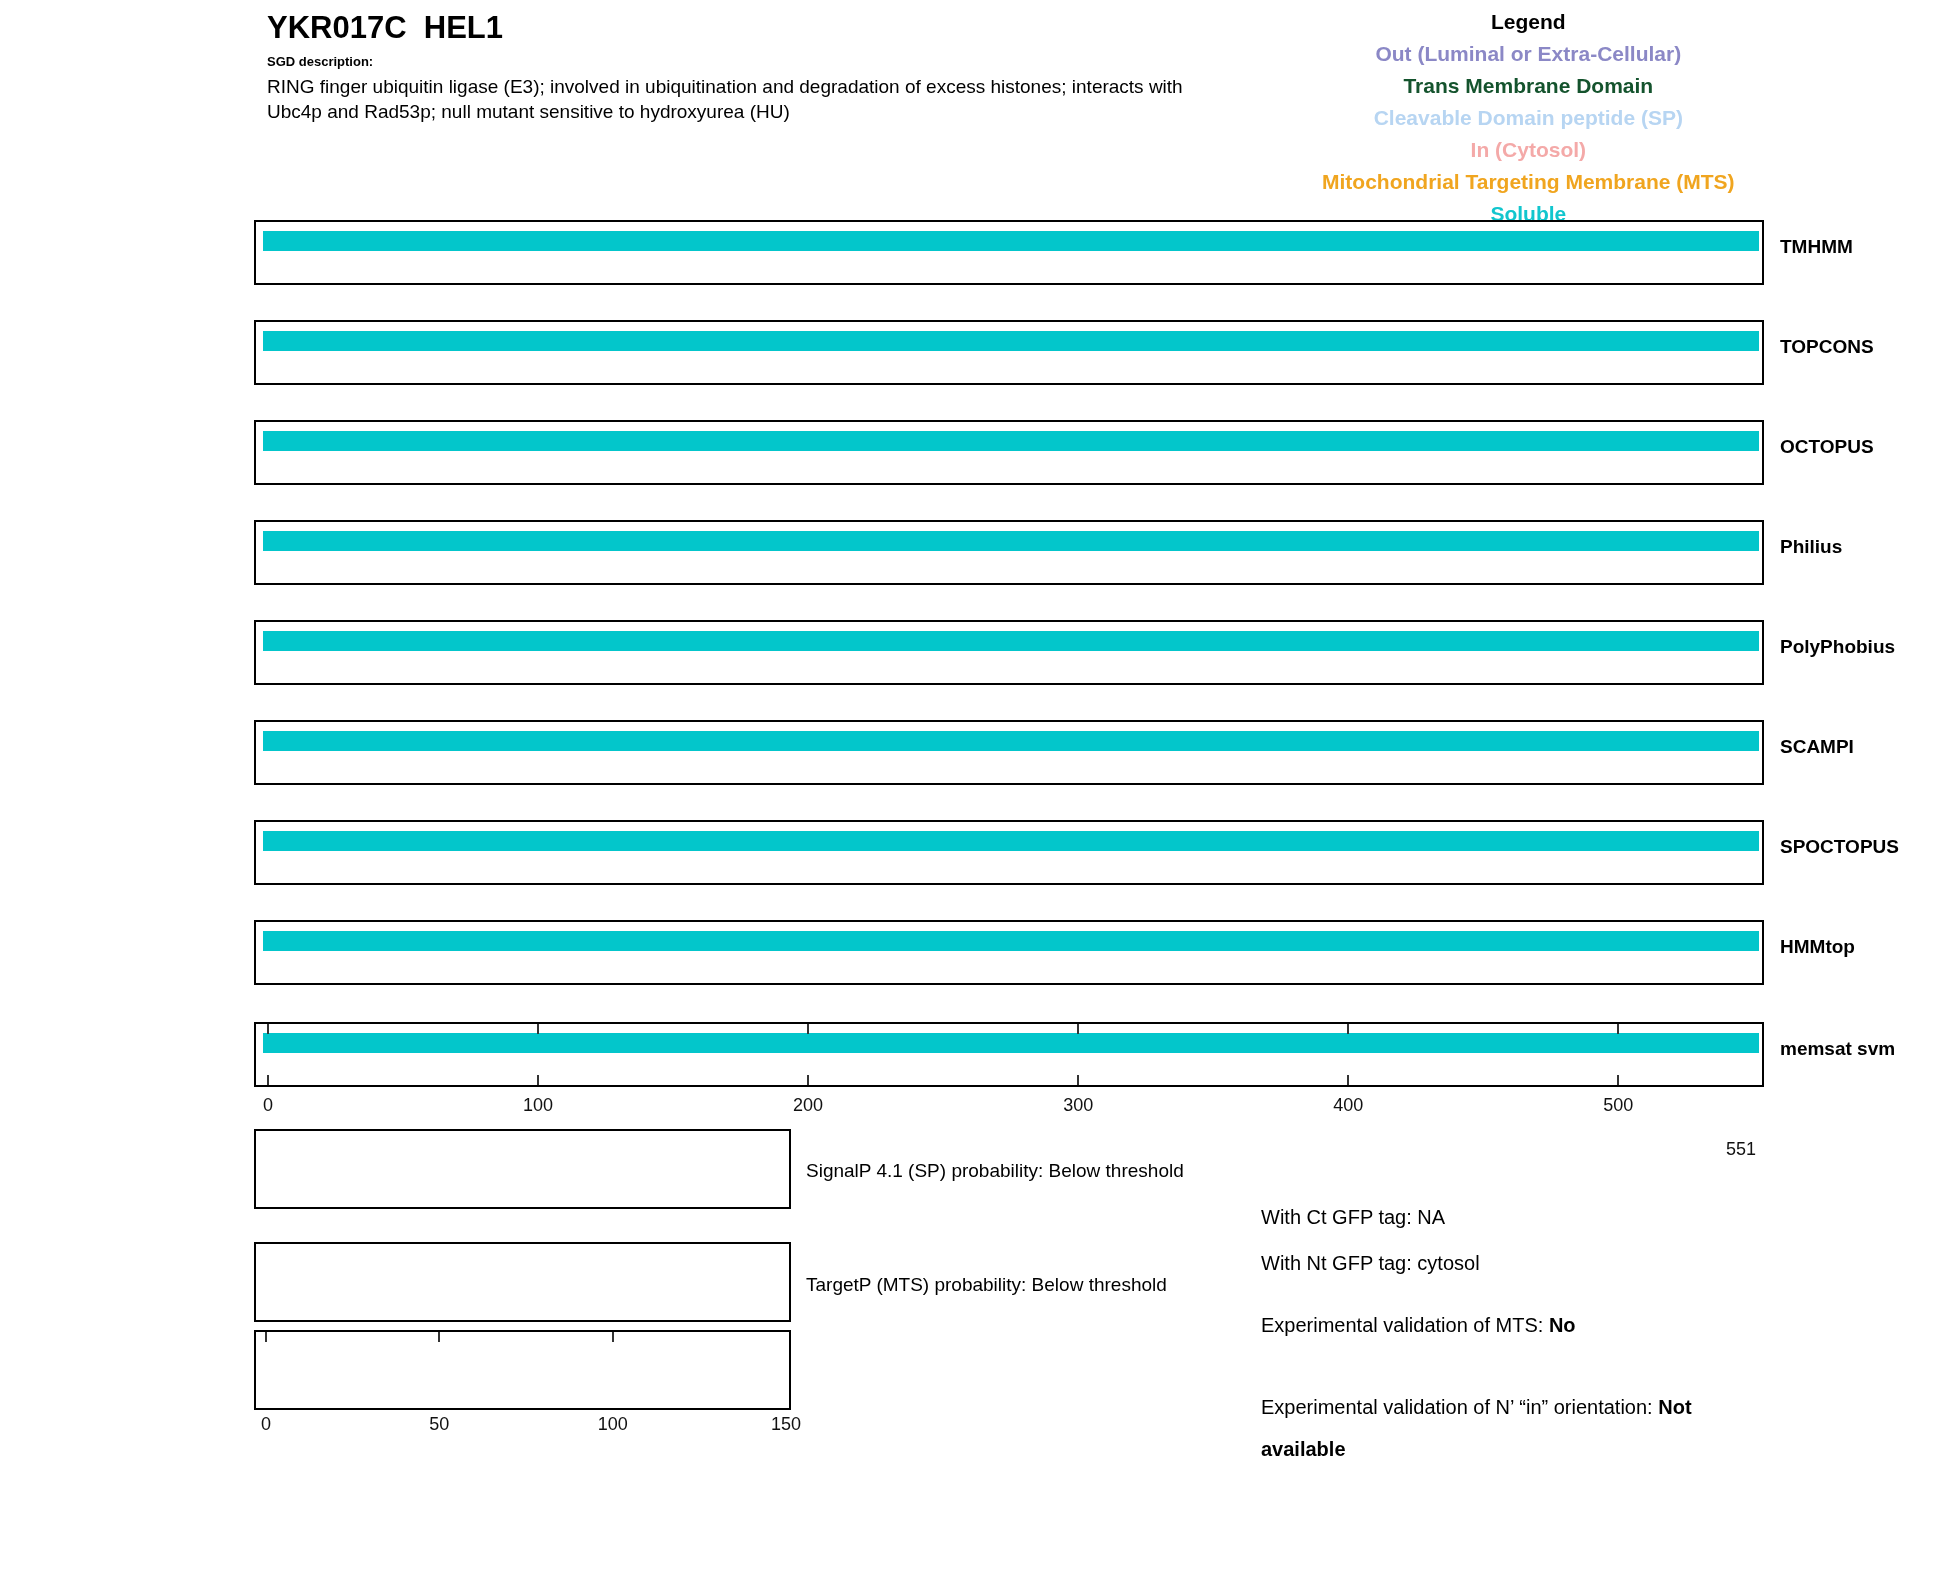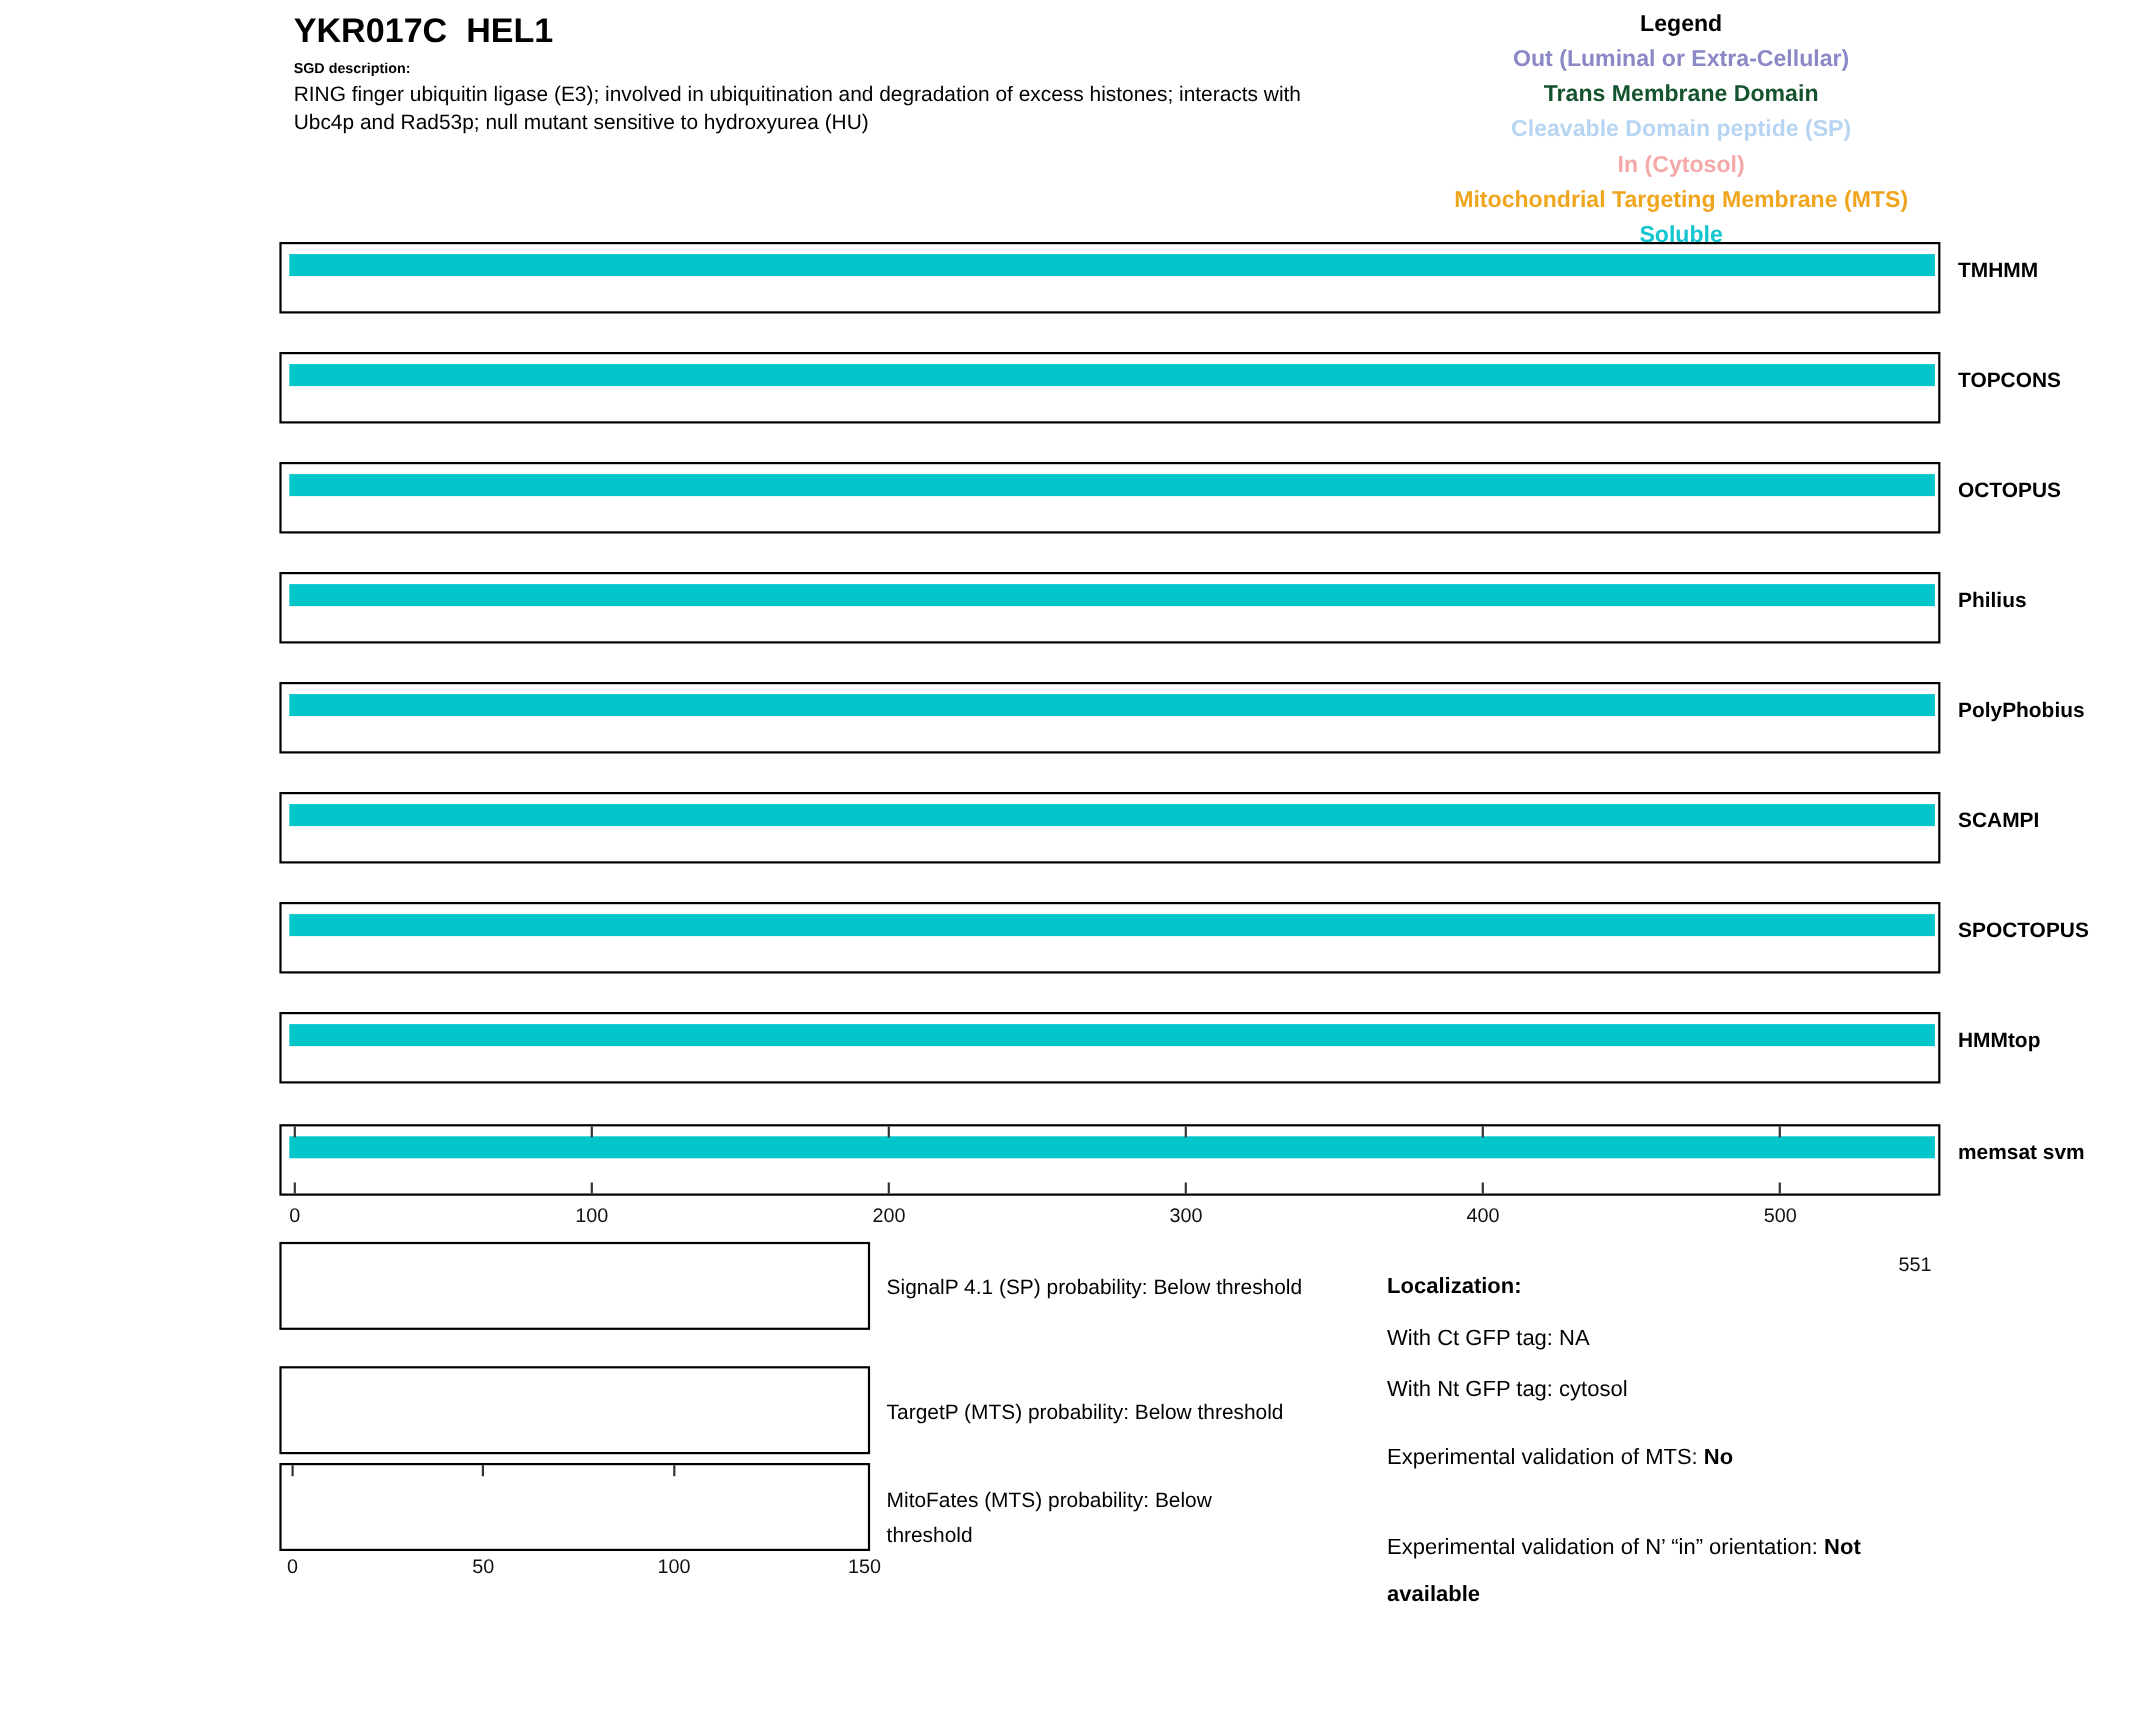--- a/index.html
+++ b/index.html
@@ -91,24 +91,21 @@
     </div>
   <div class="track-label" style="top:1038px">memsat svm</div>
 
   <div class="plot-box" style="top:1129px"></div>
   <div class="plot-label" style="top:1155px">SignalP 4.1 (SP) probability: Below threshold</div>
 
   <div class="plot-box" style="top:1242px"></div>
   <div class="plot-label" style="top:1269px">TargetP (MTS) probability: Below threshold</div>
 
   <div class="plot-box" style="top:1330px"></div>
-  <div class="plot-label" style="top:1349px">MitoFates (MTS) probability: Below
-threshold</div>
 
-  <div class="loc-line loc-heading" style="top:1148px">Localization:</div>
   <div class="loc-line" style="top:1196px">With Ct GFP tag: NA</div>
   <div class="loc-line" style="top:1242px">With Nt GFP tag: cytosol</div>
   <div class="loc-line" style="top:1304px"><span>Experimental validation of MTS: </span><b>No</b></div>
   <div class="loc-line" style="top:1386px"><span>Experimental validation of N’ “in” orientation: </span><b class="pre-line-b">Not
 available</b></div>
 
   <div id="axes" class="abs" style="left:0;top:0;width:100%;height:100%;">
       <div class="tick" style="left: 267px; top: 1024px; background: rgb(51, 51, 51);"></div>
       <div class="tick" style="left: 267px; top: 1075px; background: rgb(51, 51, 51);"></div>
       <div class="axis-label" style="left: 238px; top: 1095px;">0</div>

